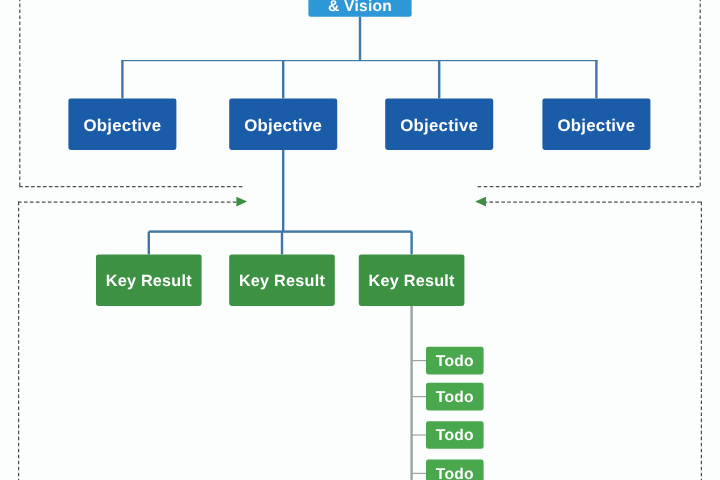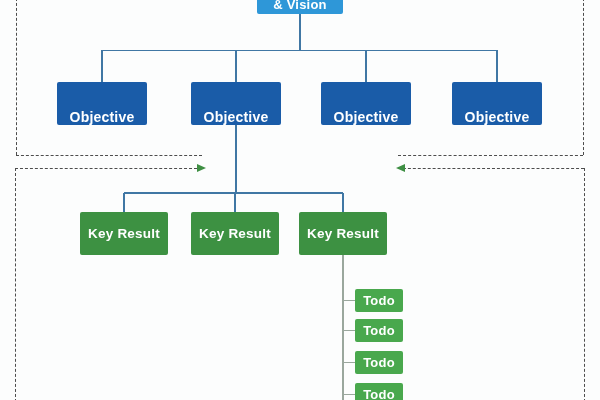--- a/index.html
+++ b/index.html
@@ -8,21 +8,21 @@
     background:var(--background,#fcfdfd);
     font-family:"Liberation Sans","DejaVu Sans",sans-serif;
   }
   .node{
     position:absolute;display:flex;align-items:center;justify-content:center;
     color:#fff;font-weight:bold;border-radius:2px;box-sizing:border-box;
     letter-spacing:.2px;
   }
   .vision-box{background:var(--vision-box,#2e97d8);font-size:13px;
     align-items:flex-end;padding-bottom:2px;}
-  .objective-box{background:var(--objective-box,#1a5ca8);font-size:14px;align-items:flex-end;}
+  .objective-box{background:var(--objective-box,#1a5ca8);font-size:14px;}
   .kr-box{background:var(--key-result-box,#3d9142);font-size:13.5px;}
   .todo-box{background:var(--todo-box,#49a84d);font-size:13px;}
   .line{position:absolute;background:var(--tree-line,#4077a4);}
   .todo-line{position:absolute;background:var(--todo-line,#9aa79d);}
   .dash-v{position:absolute;width:0;border-left:1px dashed var(--dashed-border,#4d4d4d);}
   .dash-h{position:absolute;height:0;border-top:1px dashed var(--dashed-border,#4d4d4d);}
   .arrow{position:absolute;width:0;height:0;}
   .arrow-right{border-top:4.5px solid transparent;border-bottom:4.5px solid transparent;
     border-left:9px solid var(--arrow,#3e8f43);}
   .arrow-left{border-top:4.5px solid transparent;border-bottom:4.5px solid transparent;

